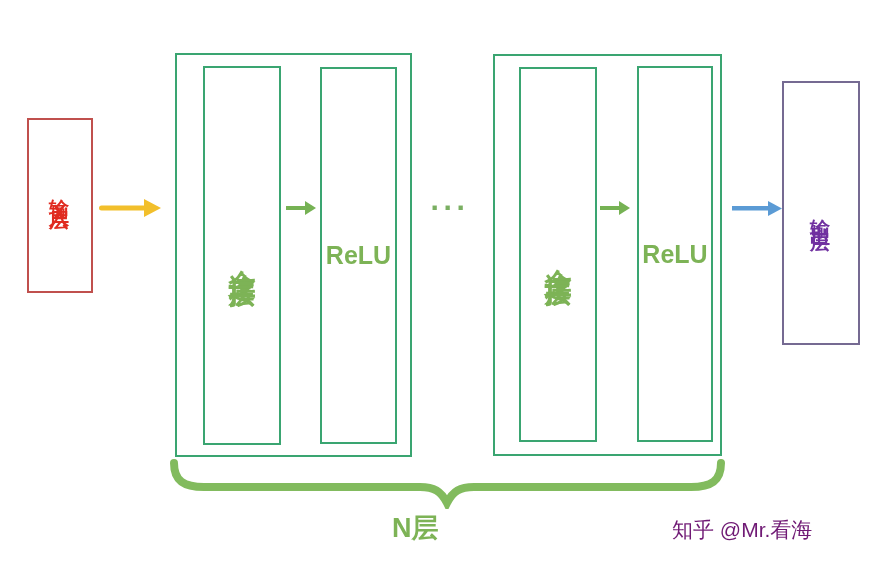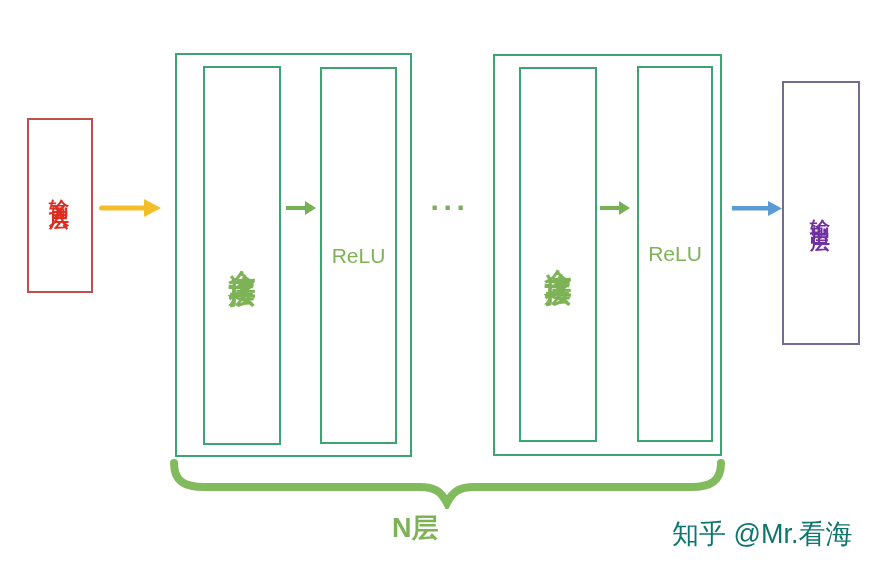--- a/index.html
+++ b/index.html
@@ -28,21 +28,21 @@
   .inner-box{
     border:2px solid #3aa571; background:#fff;
     display:flex; align-items:center; justify-content:center;
   }
   .fc1{left:203px; top:66px; width:78px; height:379px;}
   .relu1{left:320px; top:67px; width:77px; height:377px;}
   .fc2{left:519px; top:67px; width:78px; height:375px;}
   .relu2{left:637px; top:66px; width:76px; height:376px;}
 
   .fc-text{color:#7db356; font-size:27px; letter-spacing:4px;}
-  .relu-text{color:#7db356; font-size:21px; font-weight:normal;}
+  .relu-text{color:#7db356; font-size:25px; font-weight:bold;}
 
   .arrow{line-height:0;}
   .arrow-yellow{left:99px; top:199px;}
   .arrow-green1{left:286px; top:201px;}
   .arrow-green2{left:600px; top:201px;}
   .arrow-blue{left:732px; top:200px;}
 
   .dots{
     left:425px; top:192px; width:50px; height:32px; line-height:32px;
     text-align:center; color:#7aaf62; font-size:30px; font-weight:bold;
@@ -55,21 +55,21 @@
     display:flex; align-items:center; justify-content:center;
   }
   .output-text{color:#7030a0; font-size:20px; letter-spacing:7px;}
 
   .brace{left:170px; top:459px; line-height:0;}
   .n-label{
     left:392px; top:510px; width:110px; 
     color:#7db356; font-size:27px; font-weight:bold;
   }
   .watermark{
-    left:672px; top:516px; color:#0f766e; font-size:27px;
+    left:672px; top:516px; color:#701a75; font-size:21px;
     text-shadow:1px 1px 0 #ffffff;
     text-align:center;
   }
 </style>
 </head>
 <body>
 
 <div class="canvas">
 
   <div class="abs input-box">

